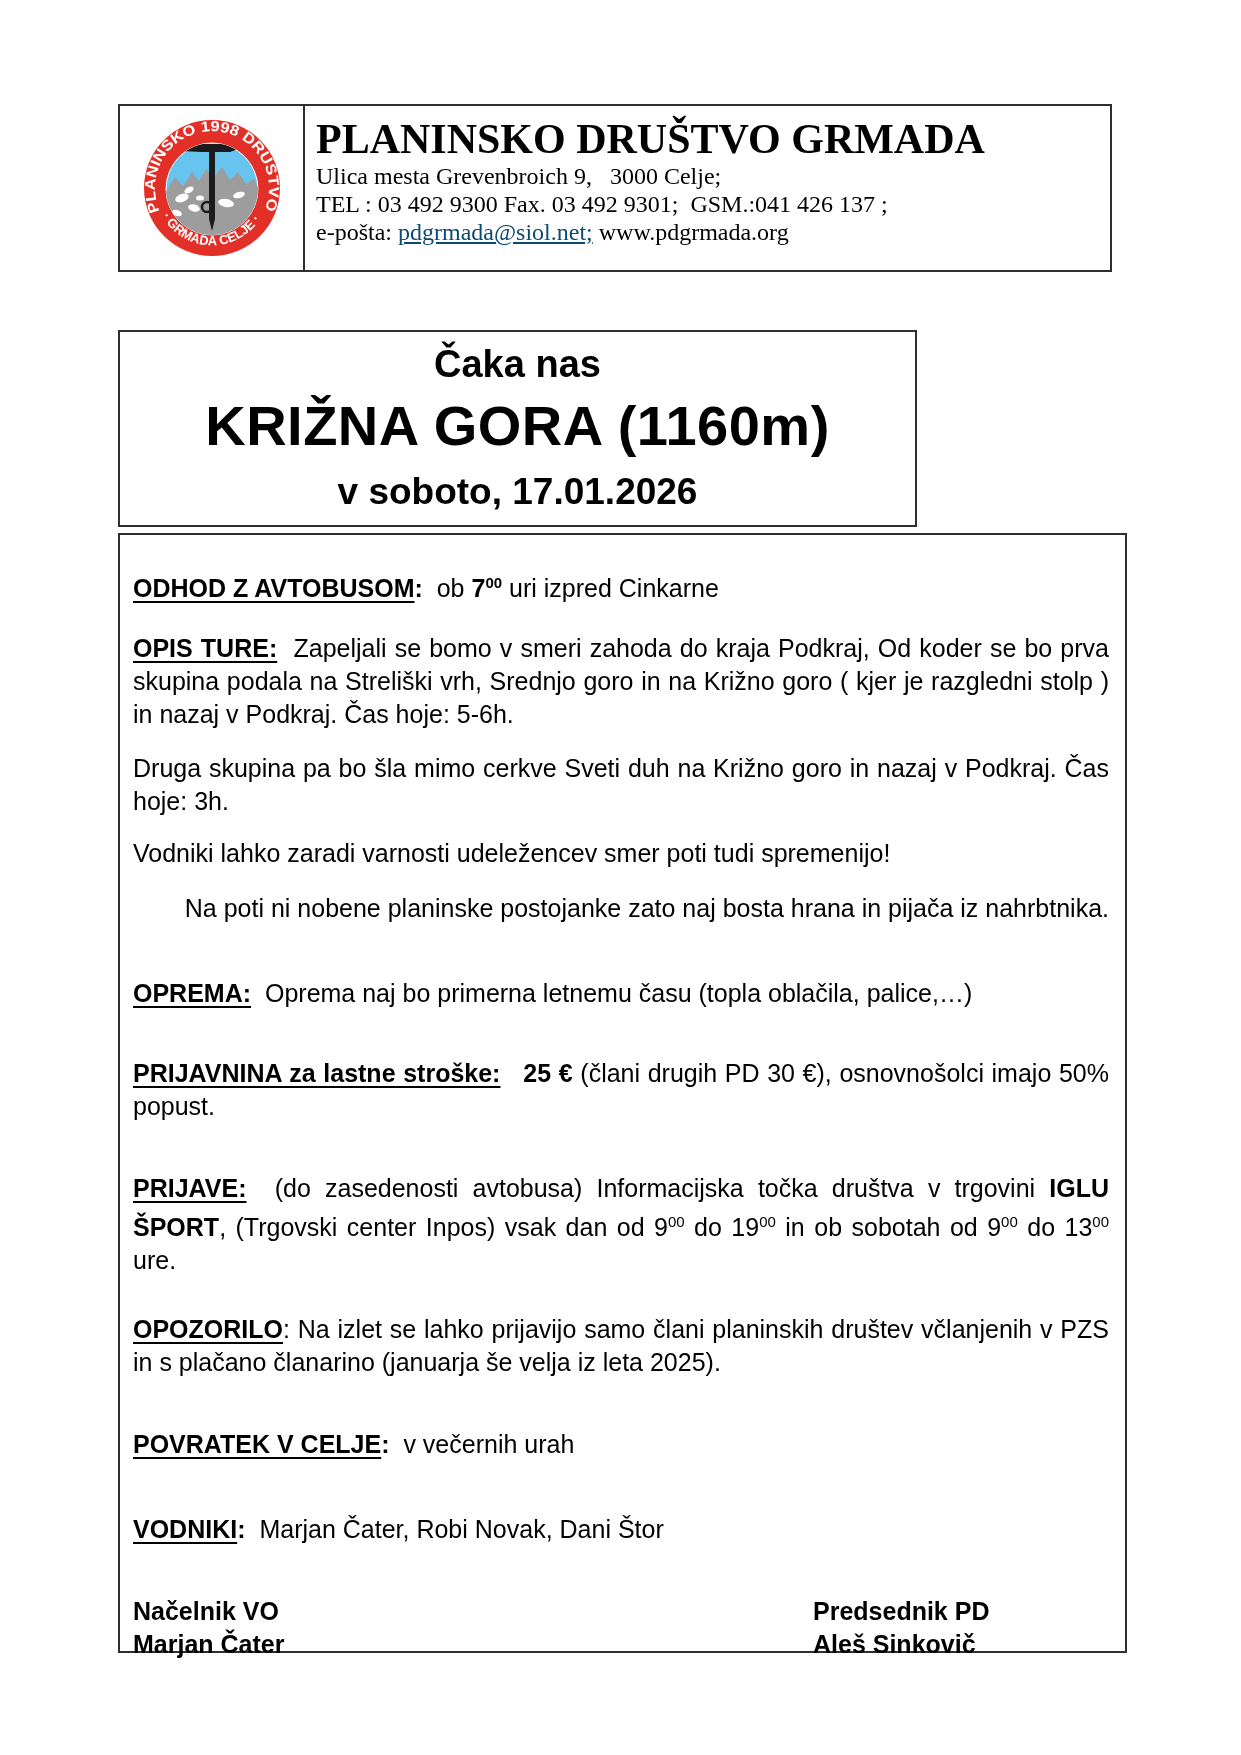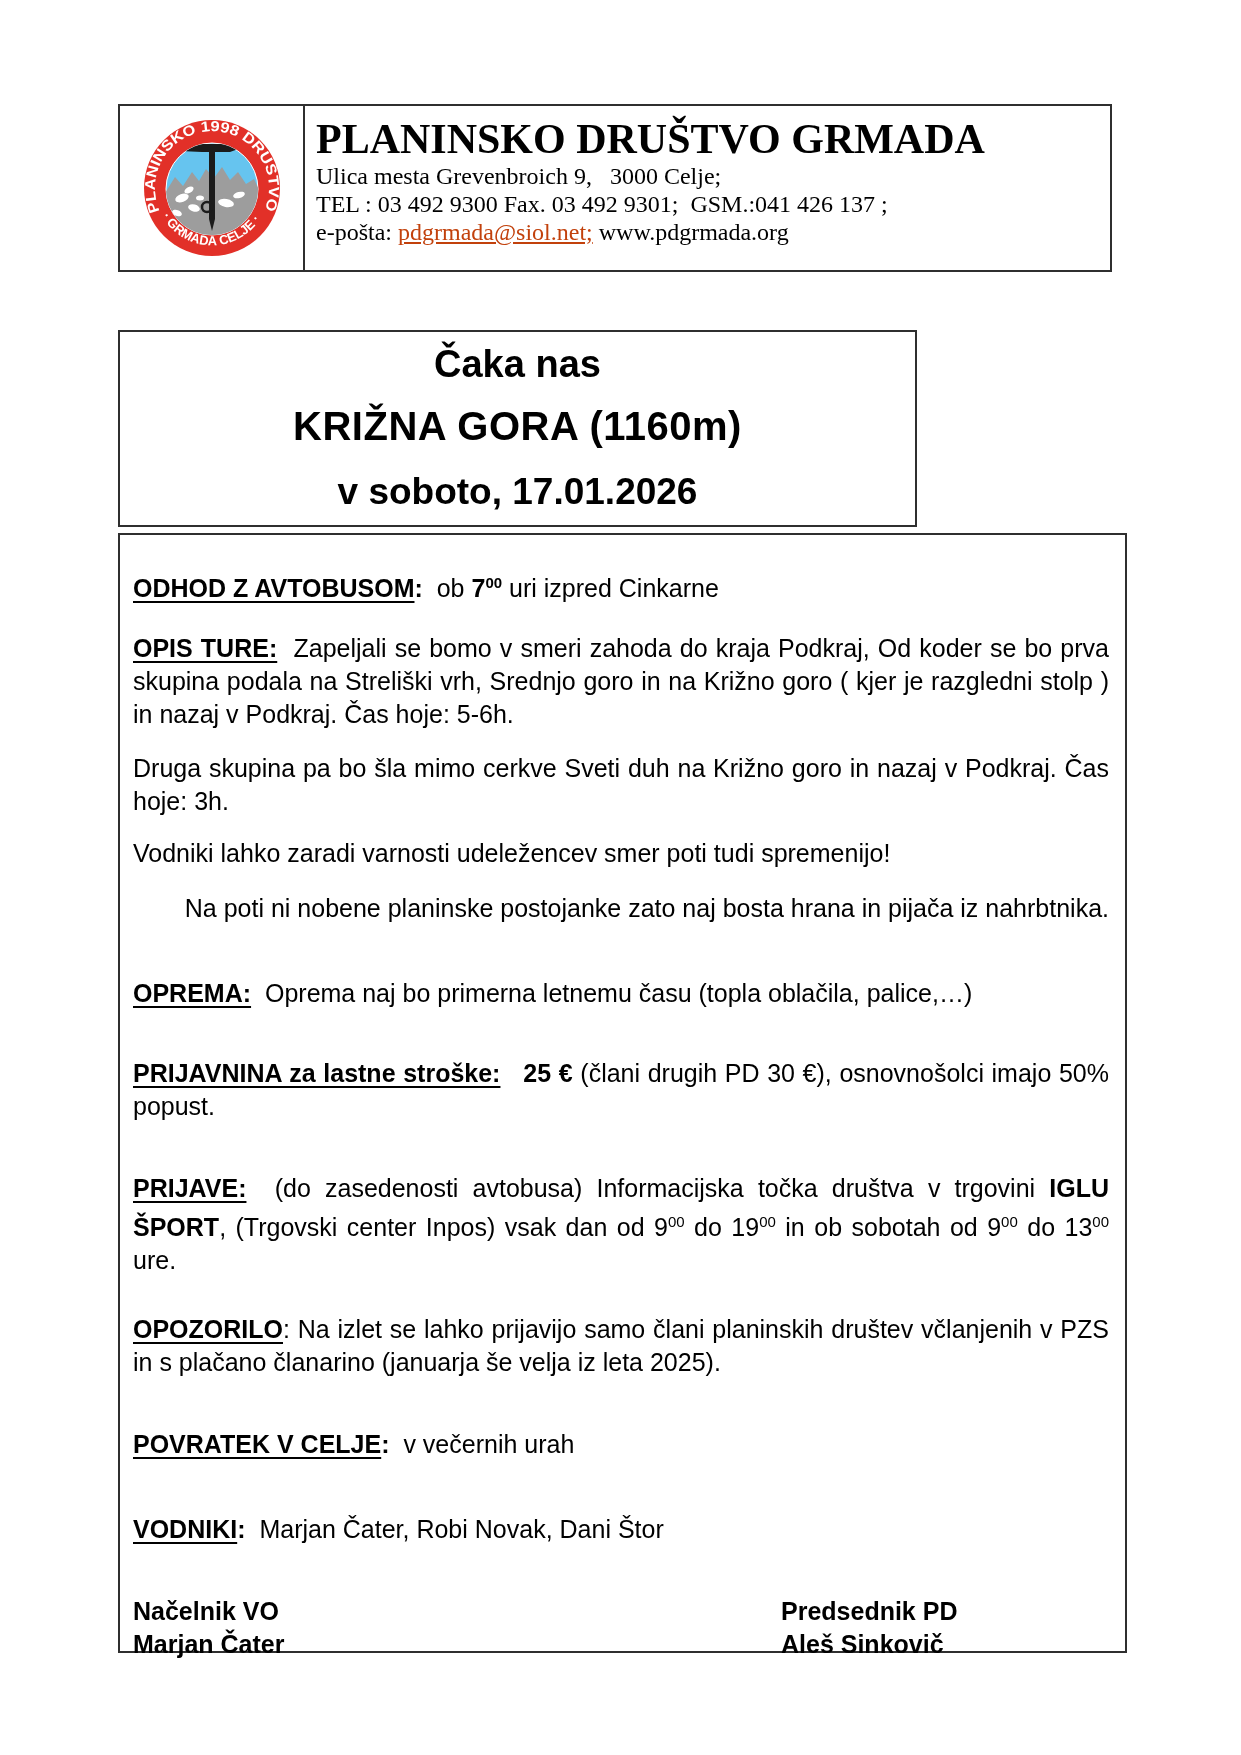--- a/index.html
+++ b/index.html
@@ -29,33 +29,33 @@
     display:flex; align-items:center; justify-content:center;
   }
   .header-text {
     flex:1;
     padding:10px 0 0 11px;
     font-family:"Liberation Serif", serif;
     box-sizing:border-box;
   }
   .org-name { font-size:42px; font-weight:bold; line-height:46px; white-space:nowrap; }
   .addr-line { font-size:24px; line-height:28px; white-space:nowrap; }
-  .email-link { color:#c2410c; text-decoration:underline; cursor:pointer; }
+  .email-link { color:#0c4a6e; text-decoration:underline; cursor:pointer; }
 
   
   .title-box {
     position:absolute; left:118px; top:330px;
     width:799px; height:197px;
     border:2px solid #2f2f2f;
     box-sizing:border-box;
     text-align:center;
     background:#ffffff;
   }
   .event-intro { margin-top:10px; font-size:38px; font-weight:bold; line-height:44px; }
-  .event-title { margin-top:8px;  font-size:40px; font-weight:bold; line-height:64px; letter-spacing:0.5px; }
+  .event-title { margin-top:8px;  font-size:56px; font-weight:bold; line-height:64px; letter-spacing:0.5px; }
   .event-date  { margin-top:12px; font-size:37px; font-weight:bold; line-height:44px; }
 
   
   .body-box {
     position:absolute; left:118px; top:533px;
     width:1009px; height:1120px;
     border:2px solid #2f2f2f;
     box-sizing:border-box;
     padding:0 16px 16px 13px;
     font-size:25px;
@@ -79,21 +79,21 @@
   .para[data-pid="opozorilo"]    { margin-top:36px; }
   .para[data-pid="povratek"]     { margin-top:49px; }
   .para[data-pid="vodniki"]      { margin-top:52px; }
 
   .signatures {
     margin-top:49px;
     position:relative;
     font-weight:bold;
     line-height:33px;
   }
-  .sig-col-right { position:absolute; left:648px; top:0; }
+  .sig-col-right { position:absolute; left:680px; top:0; }
 
   
   .logo-svg { display:block; }
 </style>
 </head>
 <body>
 
 <div class="page">
 
   <div class="header-box">

